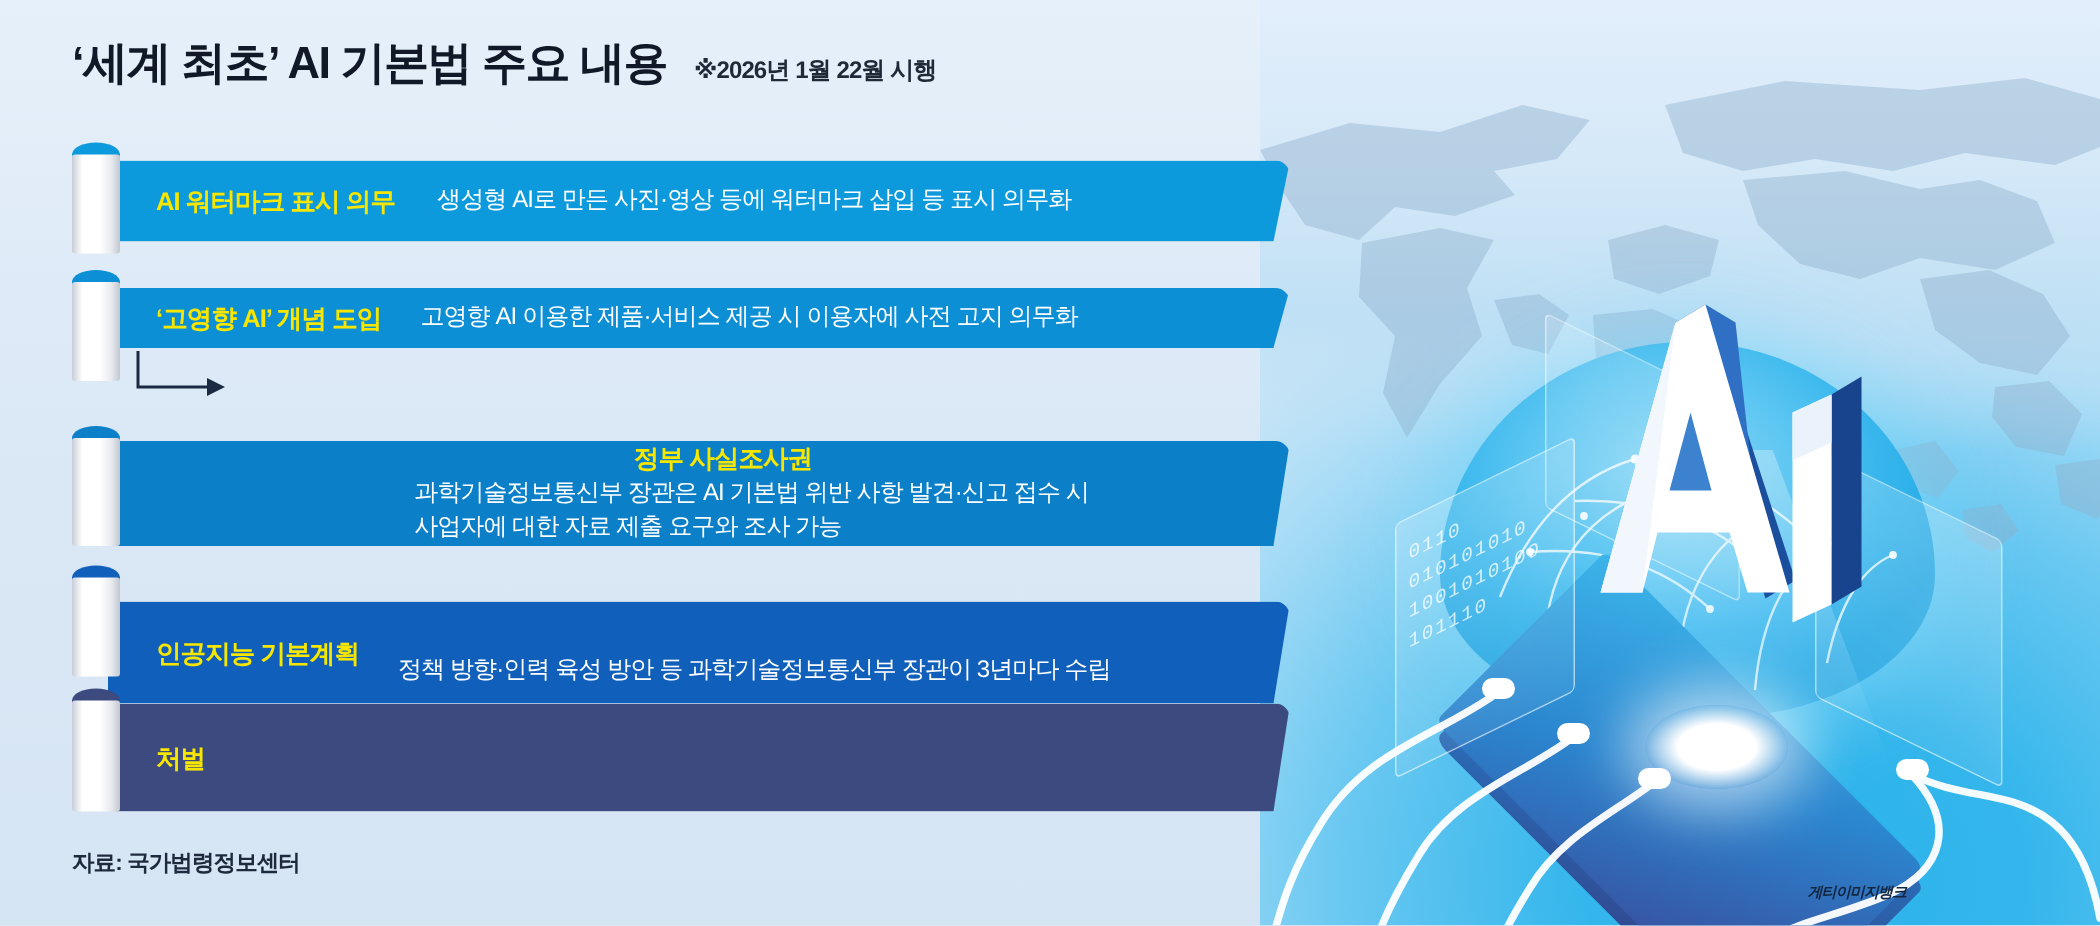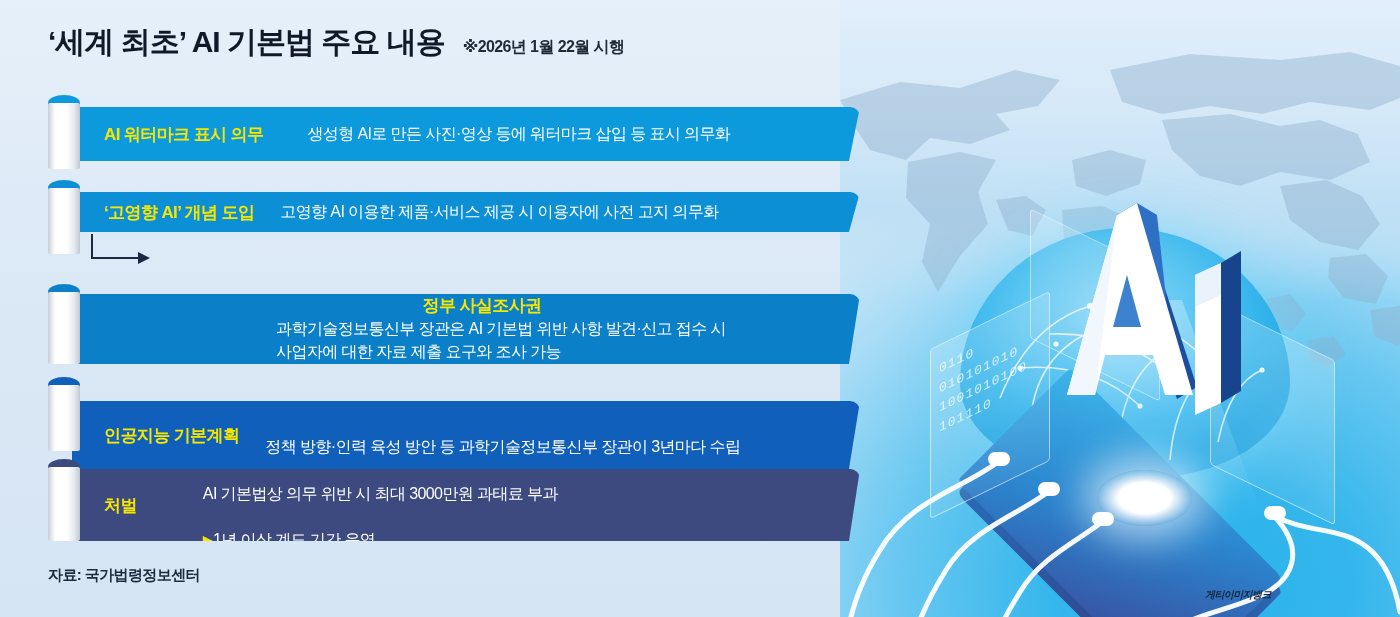--- a/index.html
+++ b/index.html
@@ -246,21 +246,21 @@
     <div id="title">‘세계 최초’ AI 기본법 주요 내용</div>
     <div id="title-note">※2026년 1월 22월 시행</div>
   </div>
 
   <div class="row" style="top:101px;">
     <div class="tab">
       <div class="cap" style="background:#0d9adc;"></div>
       <div class="cyl"></div>
     </div>
     <div class="bar" style="top:6px;width:788px;height:54px;background:#0d9adc;padding:0 0 0 32px;
-                clip-path:polygon(0 0,100% 0,98.6% 100%,0 100%);gap:16px;">
+                clip-path:polygon(0 0,100% 0,98.6% 100%,0 100%);">
       <span class="label">AI 워터마크 표시 의무</span>
       <span class="desc" style="margin-left:28px;">생성형 AI로 만든 사진·영상 등에 워터마크 삽입 등 표시 의무화</span>
     </div>
   </div>
 
   <div class="row" style="top:186px;">
     <div class="tab">
       <div class="cap" style="background:#0d8fd6;"></div>
       <div class="cyl"></div>
     </div>
@@ -304,23 +304,19 @@
   </div>
 
   <div class="row" style="top:465px;">
     <div class="tab">
       <div class="cap" style="background:#3c4a80;"></div>
       <div class="cyl" style="height:74px;"></div>
     </div>
     <div class="bar" style="top:4px;width:788px;height:72px;background:#3c4a80;padding:0 0 0 32px;
                 clip-path:polygon(0 0,100% 0,98.6% 100%,0 100%);">
       <span class="label">처벌</span>
-      <span class="desc" style="margin-left:66px;">
-        <span>AI 기본법상 의무 위반 시 최대 3000만원 과태료 부과</span><br>
-        <span class="tri">▶</span><span>1년 이상 계도 기간 운영</span>
-      </span>
     </div>
   </div>
 
   <div id="source">자료: 국가법령정보센터</div>
   <div id="credit">게티이미지뱅크</div>
 
 </div>
 
 </body></html>

